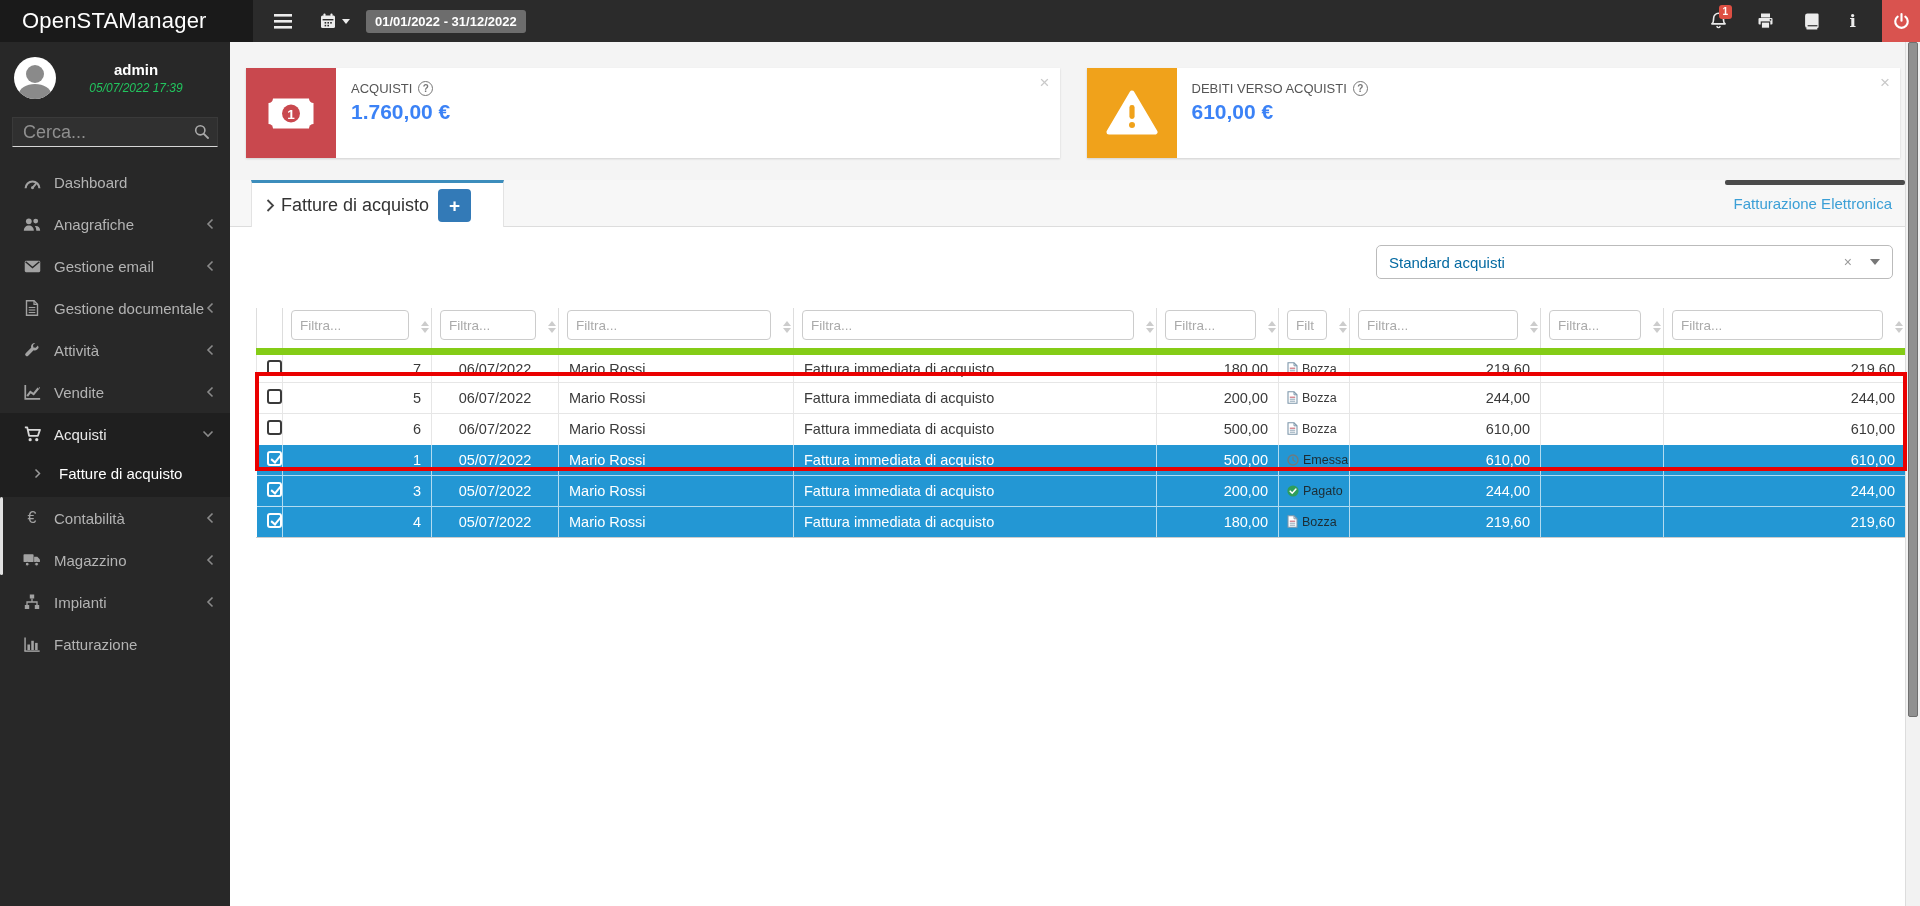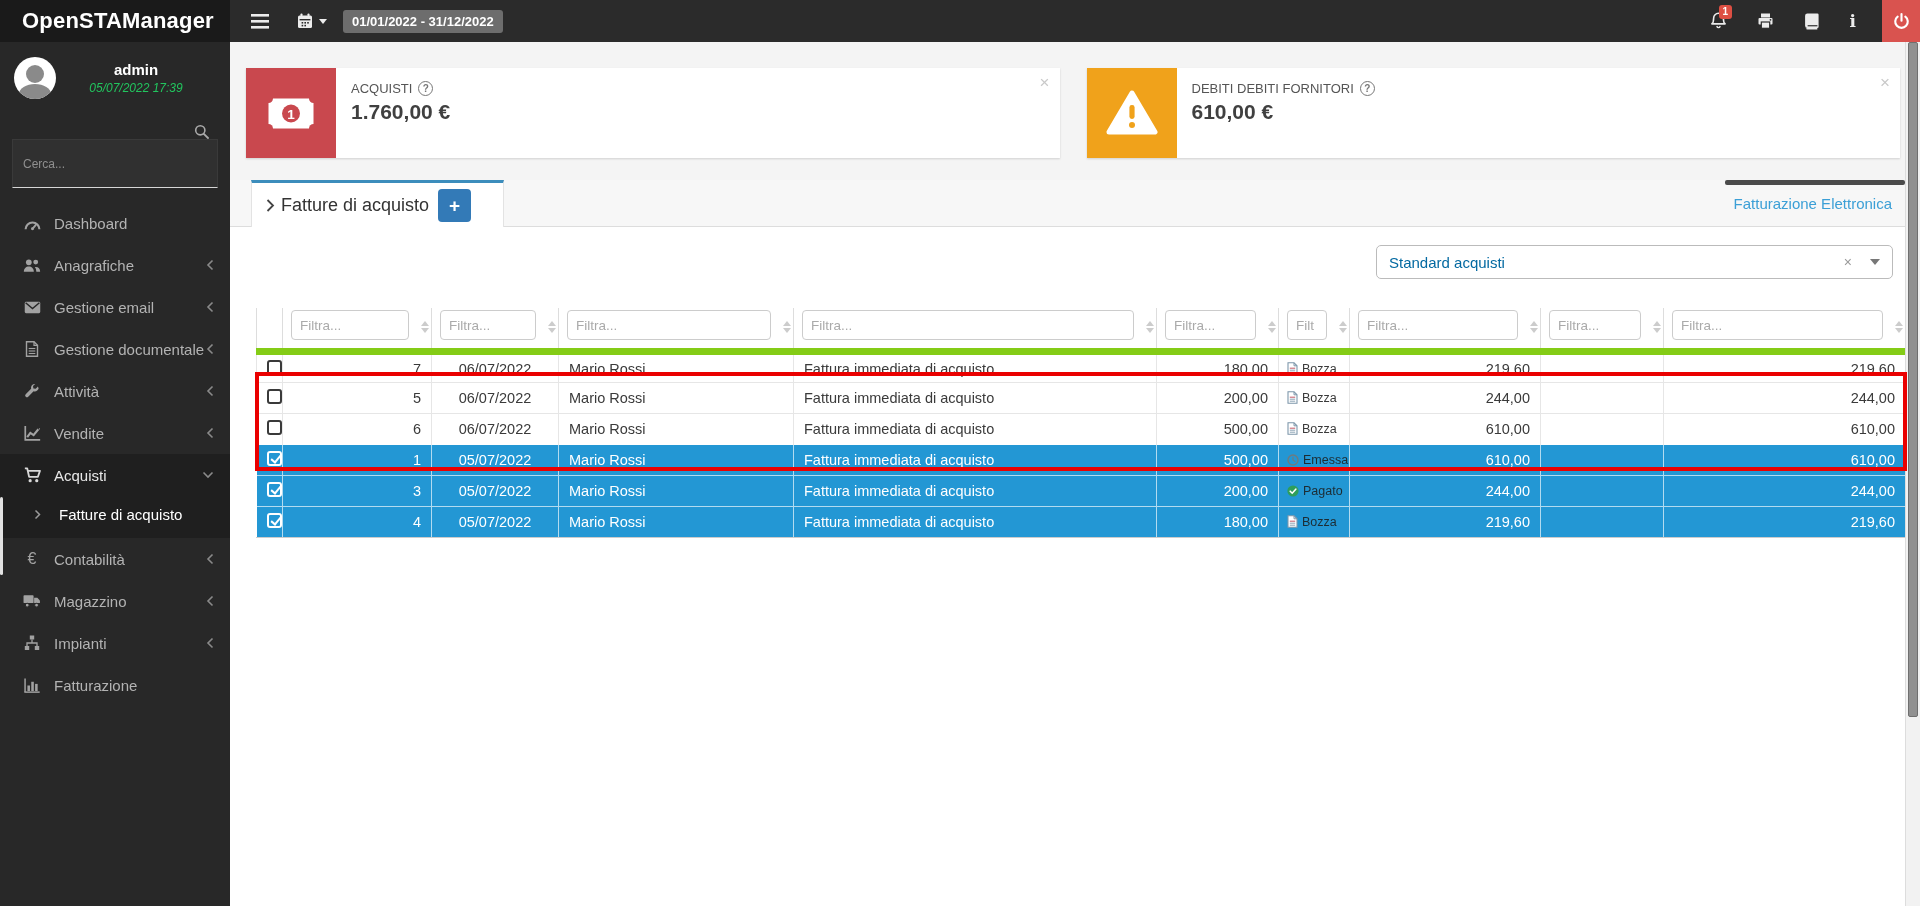--- a/index.html
+++ b/index.html
@@ -1,21 +1,21 @@
 <!DOCTYPE html>
 <html><head>
 <meta charset="utf-8">
 <style>
   * { box-sizing: border-box; margin: 0; padding: 0; }
   html,body { width:1920px; height:906px; overflow:hidden; }
   body { font-family:"Liberation Sans", sans-serif; background:#fff; color:#333; }
 
   
   .topbar { display:flex; height:42px; }
-  .brand { width:230px; background:#1a1a1a; color:#fff; font-size:22px; font-weight:bold;
+  .brand { width:253px; background:#1a1a1a; color:#fff; font-size:22px; font-weight:normal;
            display:flex; align-items:center; padding-left:22px; letter-spacing:.2px; }
   .topbar-rest { flex:1; background:#2b2b2b; display:flex; align-items:center; color:#ececec; }
   .tb-icon { color:#ececec; display:inline-flex; align-items:center; justify-content:center; cursor:pointer; }
   .hamburger { margin-left:21px; }
   .cal-group { margin-left:28px; display:flex; align-items:center; gap:6px; }
   .caret-down { width:0; height:0; border-left:4px solid transparent; border-right:4px solid transparent; border-top:5px solid #ececec; }
   .date-badge { margin-left:16px; background:#6d6d6d; color:#fff; font-size:13px; font-weight:bold;
                 padding:4px 9px; border-radius:3px; cursor:pointer; }
   .tb-right { margin-left:auto; display:flex; align-items:center; gap:30px; }
   .bell-wrap { position:relative; }
@@ -32,22 +32,22 @@
 
   
   .user-panel { display:flex; align-items:center; padding:15px 14px 12px 14px; }
   .avatar { width:42px; height:42px; border-radius:50%; background:#fff; position:relative; overflow:hidden; flex-shrink:0; }
   .avatar .head { position:absolute; left:12px; top:8px; width:18px; height:18px; border-radius:50%; background:#8a8a8a; }
   .avatar .body { position:absolute; left:5px; top:27px; width:32px; height:20px; border-radius:50% 50% 0 0; background:#8a8a8a; }
   .user-info { flex:1; text-align:center; }
   .user-name { color:#fff; font-size:15px; font-weight:bold; }
   .user-time { color:#22c55e; font-size:12px; margin-top:3px;font-style:italic; }
   .search-box { margin:6px 12px 0 12px; position:relative; }
-  .search-box input { width:100%; height:49px; background:#303030; border:1px solid #3a3a3a; border-bottom:1px solid #d6d6d6;
-                      color:#ccc; font-size:12px; padding:0 30px 0 10px; font-family:inherit;margin-top:22px; }
+  .search-box input { width:100%; height:30px; background:#303030; border:1px solid #3a3a3a; border-bottom:1px solid #d6d6d6;
+                      color:#ccc; font-size:18px; padding:0 30px 0 10px; font-family:inherit; }
   .search-box input::placeholder { color:#8f8f8f; }
   .search-ic { position:absolute; right:9px; top:7px; color:#a9a9a9; }
 
   .menu { margin-top:14px; list-style:none; }
   .menu-item { height:42px; display:flex; align-items:center; padding:0 16px 0 22px; color:#b3b3b3;
                font-size:15px; cursor:pointer; }
   .menu-item .mi { width:20px; margin-right:12px; display:inline-flex; justify-content:center; color:#a2a2a2; }
   .menu-item .chev { margin-left:auto; color:#8a8a8a; display:inline-flex; }
   .menu-group-open { background:#1f1f1f; }
   .menu-group-open > .menu-item { color:#e8e8e8; }
@@ -59,21 +59,21 @@
   .side-scroll { position:absolute; left:0; top:455px; width:3px; height:78px; background:#e2e2e2; border-radius:2px; }
 
   
   .boxes { display:flex; gap:27px; margin:26px 20px 0 16px; }
   .info-box { flex:1; height:90px; background:#fff; box-shadow:0 1px 2px rgba(0,0,0,.15); display:flex; position:relative; }
   .ib-icon { width:90px; height:90px; display:flex; align-items:center; justify-content:center; flex-shrink:0; }
   .ib-body { padding:13px 0 0 15px; }
   .ib-label { font-size:13px; color:#555; display:flex; align-items:center; gap:6px; }
   .help-circ { width:15px; height:15px; border:1px solid #777; border-radius:50%; color:#777; font-size:10px; font-weight:bold;
                display:inline-flex; align-items:center; justify-content:center; cursor:pointer; }
-  .ib-value { font-size:21px; font-weight:bold; color:#404040; margin-top:4px; }
+  .ib-value { font-size:21px; font-weight:bold; color:#3b82f6; margin-top:4px; }
   .ib-close { position:absolute; top:6px; right:10px; color:#c9c9c9; font-size:17px; cursor:pointer; line-height:1; }
 
   
   .tabs-row { margin-top:22px; height:47px; background:#f7f7f7; border-bottom:1px solid #ddd; display:flex; position:relative; }
   .tab-active { margin-left:21px; width:253px; background:#fff; border-top:3px solid #3c8dbc; border-left:1px solid #e3e3e3;
                 border-right:1px solid #e3e3e3; display:flex; align-items:center; padding-left:13px; gap:9px;
                 position:relative; top:0; height:47px; cursor:pointer; }
   .tab-title { font-size:18px; color:#333; display:flex; align-items:center; gap:6px; }
   .plus-btn { width:33px; height:33px; background:#337ab7; border:none; border-radius:4px; color:#fff; font-size:19px;
               font-weight:bold; cursor:pointer; display:inline-flex; align-items:center; justify-content:center; line-height:1; }
@@ -411,21 +411,21 @@
       <div class="info-box">
         <div class="ib-icon" style="background:#f0a21b;">
           <svg width="52" height="46" viewBox="0 0 52 46">
               <path d="M26 3 L49 42 H3 Z" fill="#fff" stroke="#fff" stroke-width="5" stroke-linejoin="round"></path>
               <rect x="23.4" y="15" width="5.2" height="14" rx="2.4" fill="#f0a21b"></rect>
               <circle cx="26" cy="35" r="3" fill="#f0a21b"></circle>
             </svg>
         </div>
         <div class="ib-body">
           <div class="ib-label">
-            <span>DEBITI DEBITI FORNITORI</span>
+            <span>DEBITI VERSO ACQUISTI</span>
             <span class="help-circ">?</span>
           </div>
           <div class="ib-value">610,00 €</div>
         </div>
         <span class="ib-close">×</span>
       </div>
     </div>
 
     <div class="tabs-row">
       <div class="tab-active">

